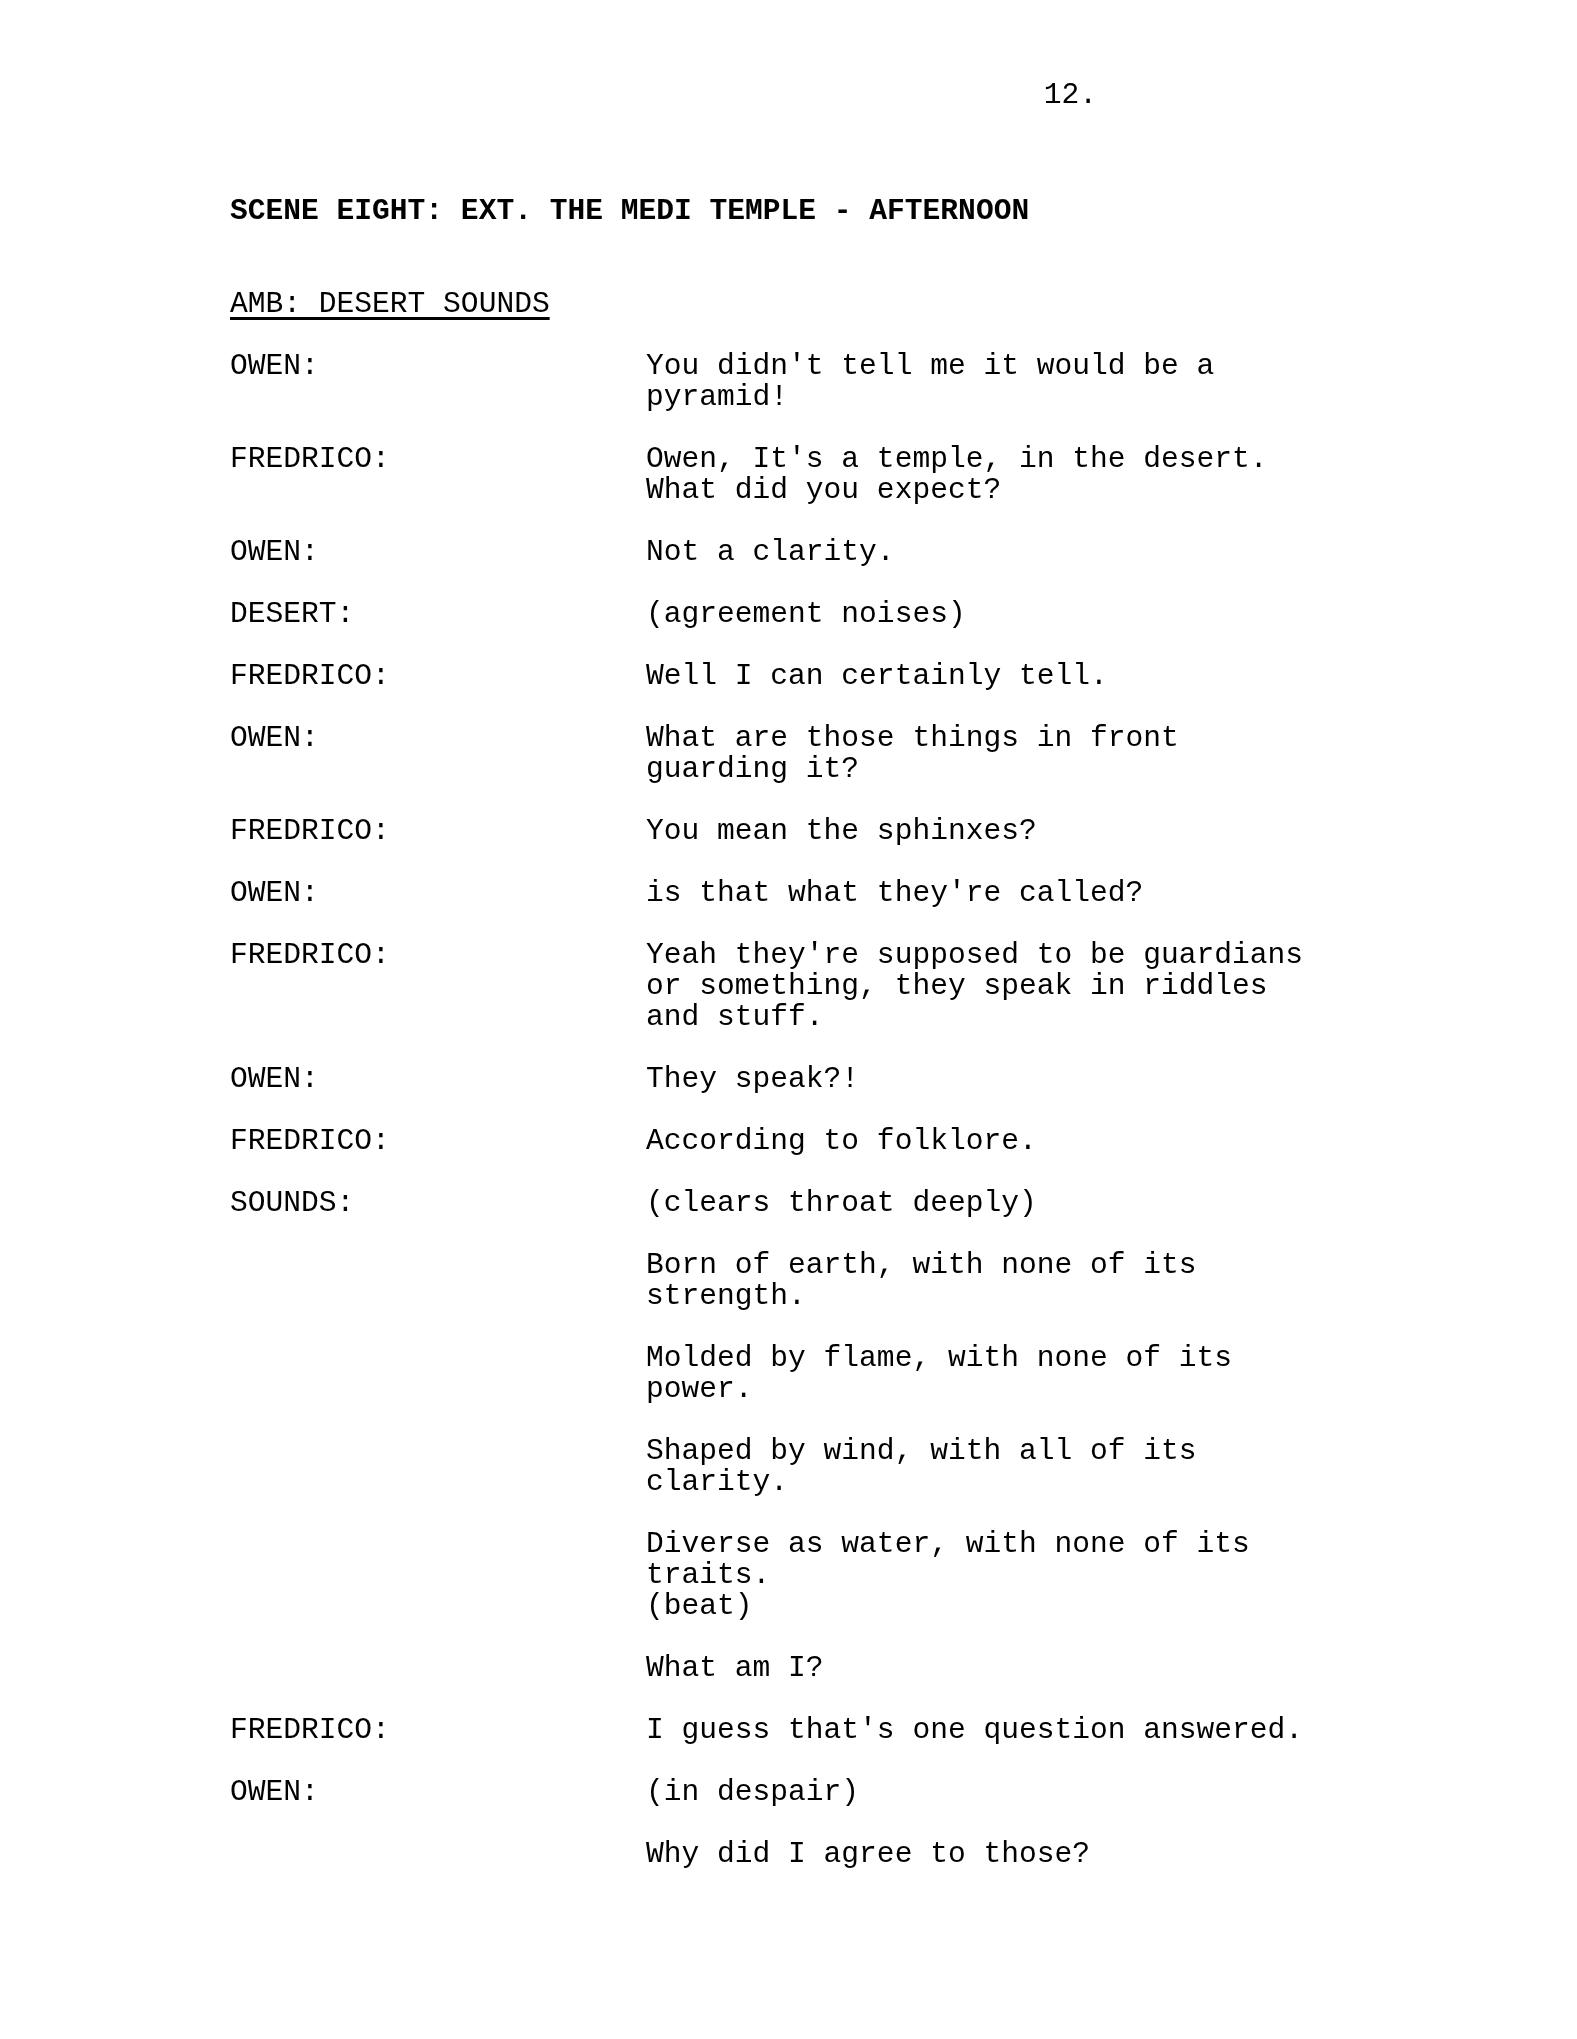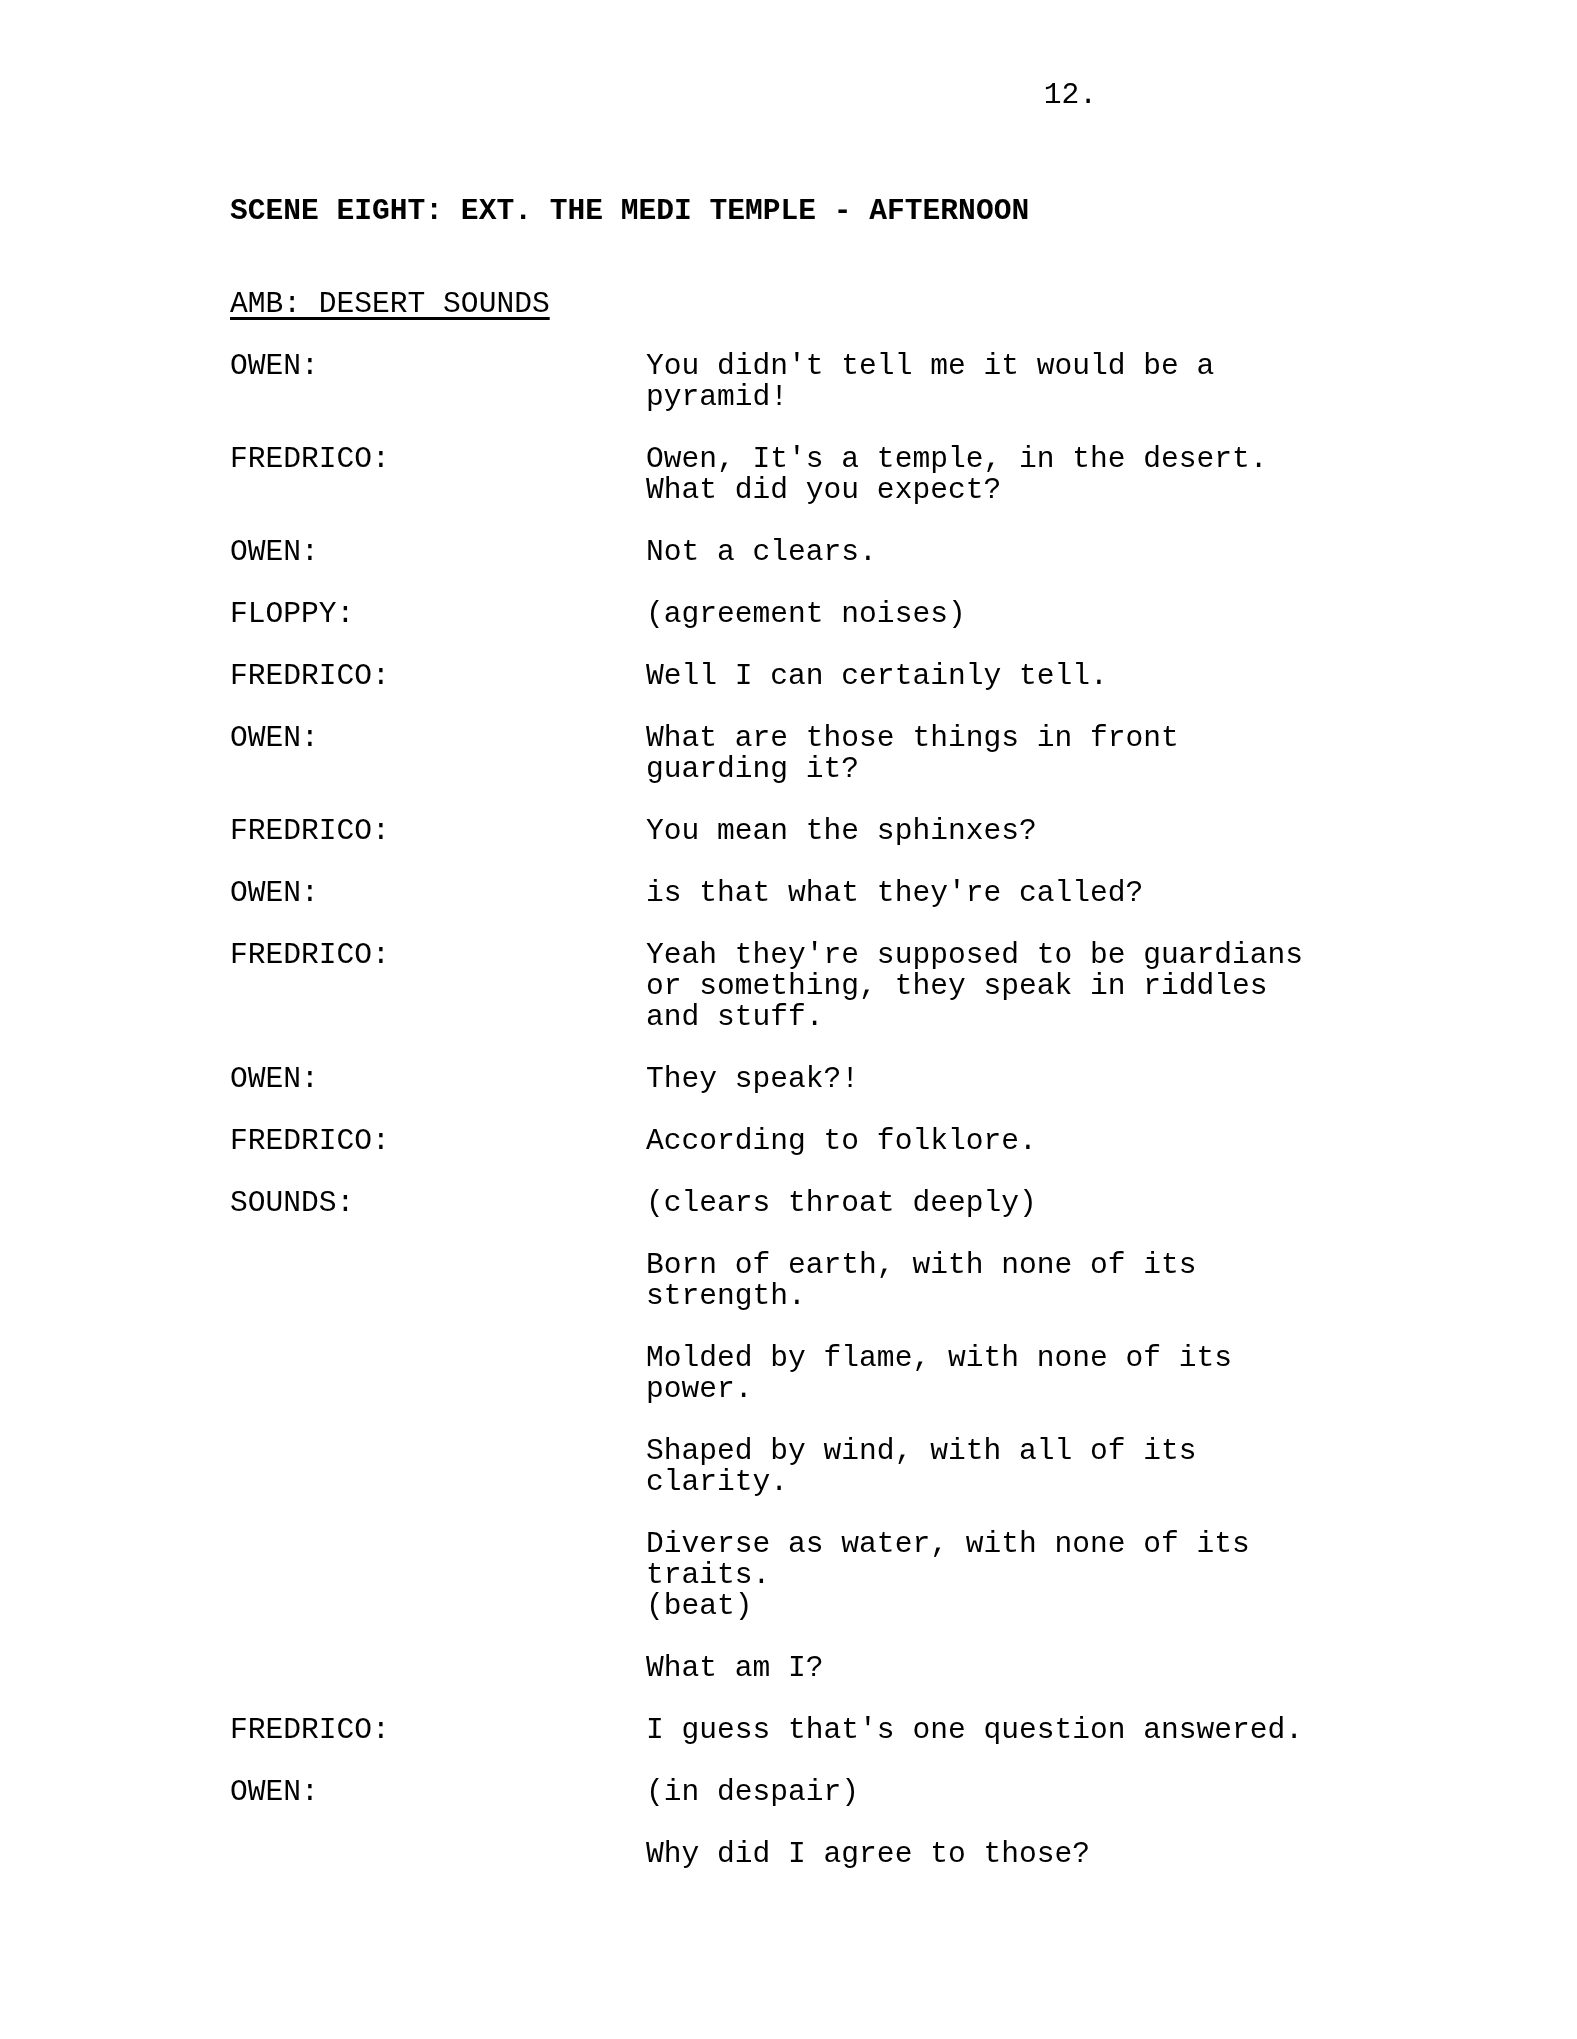--- a/index.html
+++ b/index.html
@@ -85,26 +85,26 @@
     <div class="speaker">FREDRICO:</div>
     <div class="lines">
             <div class="line">Owen, It's a temple, in the desert.</div>
             <div class="line">What did you expect?</div>
           </div>
   </div>
 
   <div class="row">
     <div class="speaker">OWEN:</div>
     <div class="lines">
-            <div class="line">Not a clears.</div>
-          </div>
-  </div>
-
-  <div class="row">
-    <div class="speaker">FLOPPY:</div>
+            <div class="line">Not a clarity.</div>
+          </div>
+  </div>
+
+  <div class="row">
+    <div class="speaker">DESERT:</div>
     <div class="lines">
             <div class="line">(agreement noises)</div>
           </div>
   </div>
 
   <div class="row">
     <div class="speaker">FREDRICO:</div>
     <div class="lines">
             <div class="line">Well I can certainly tell.</div>
           </div>

